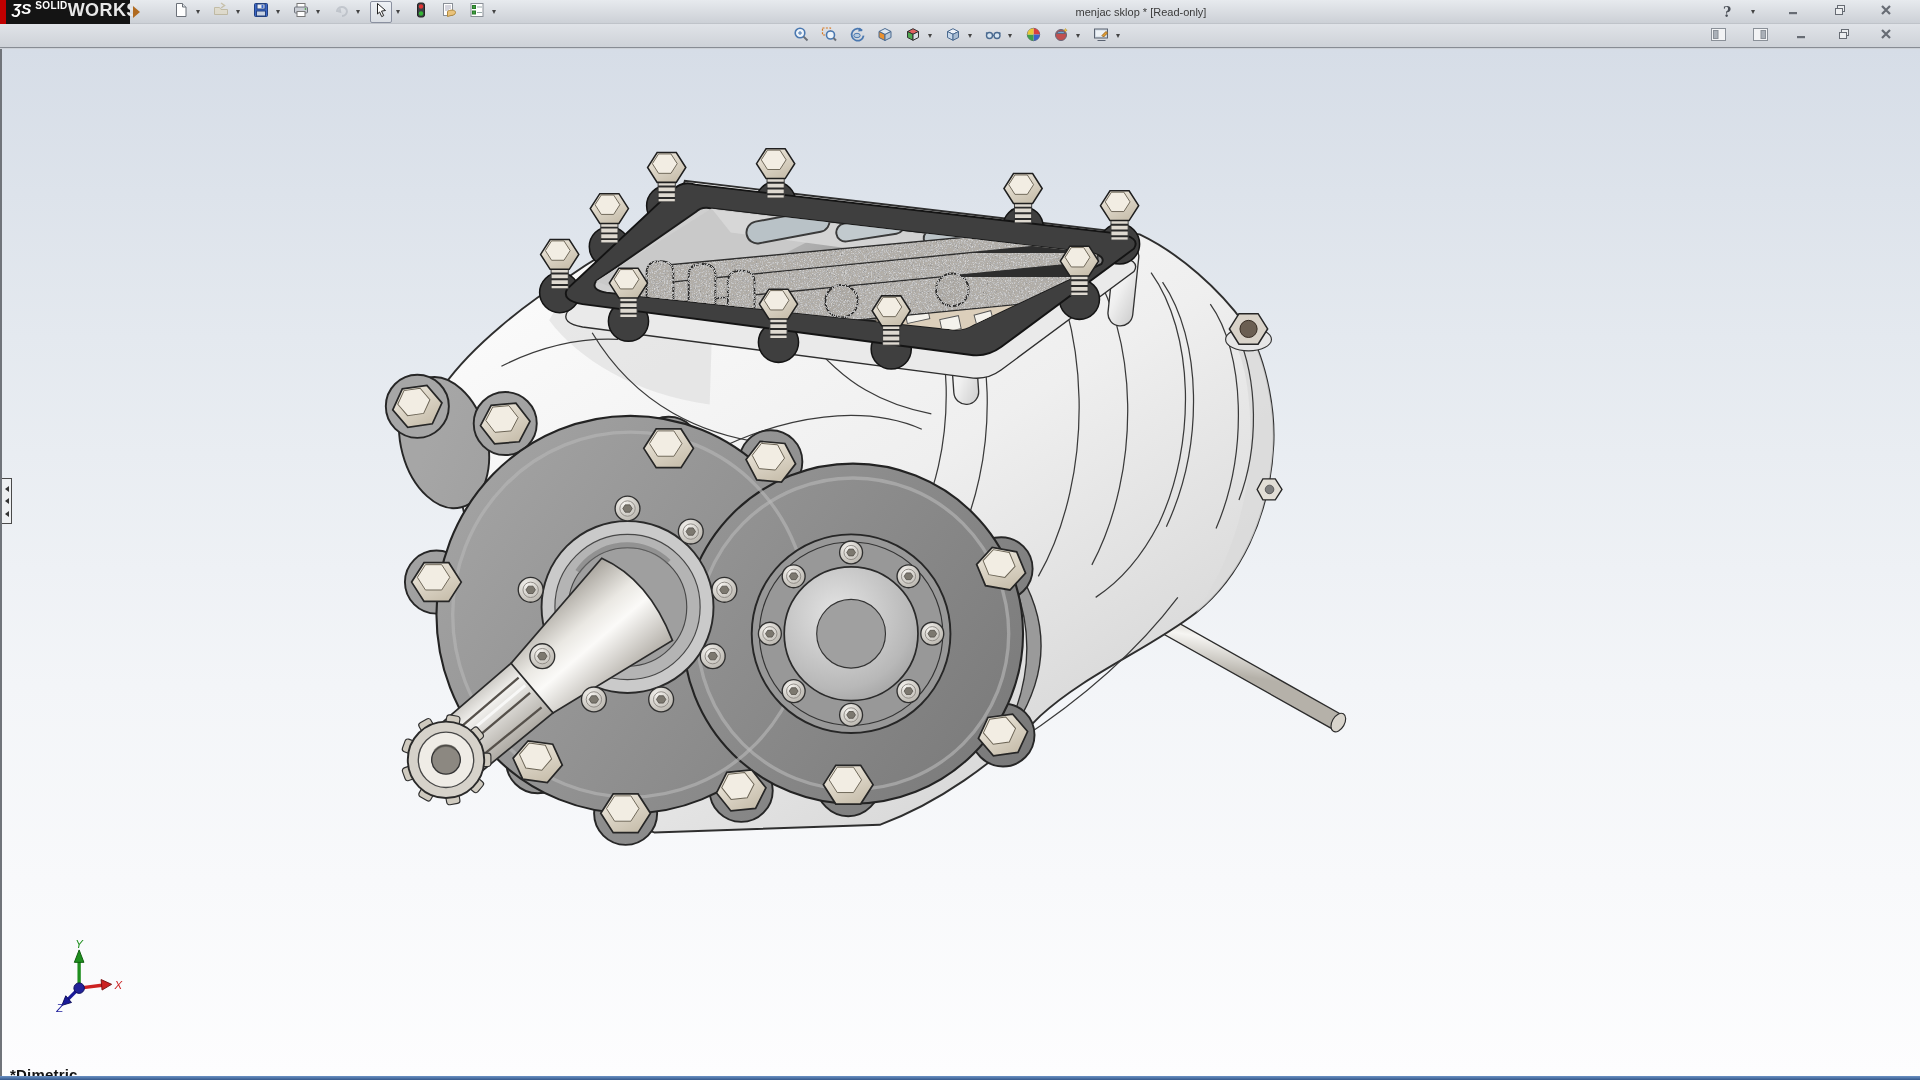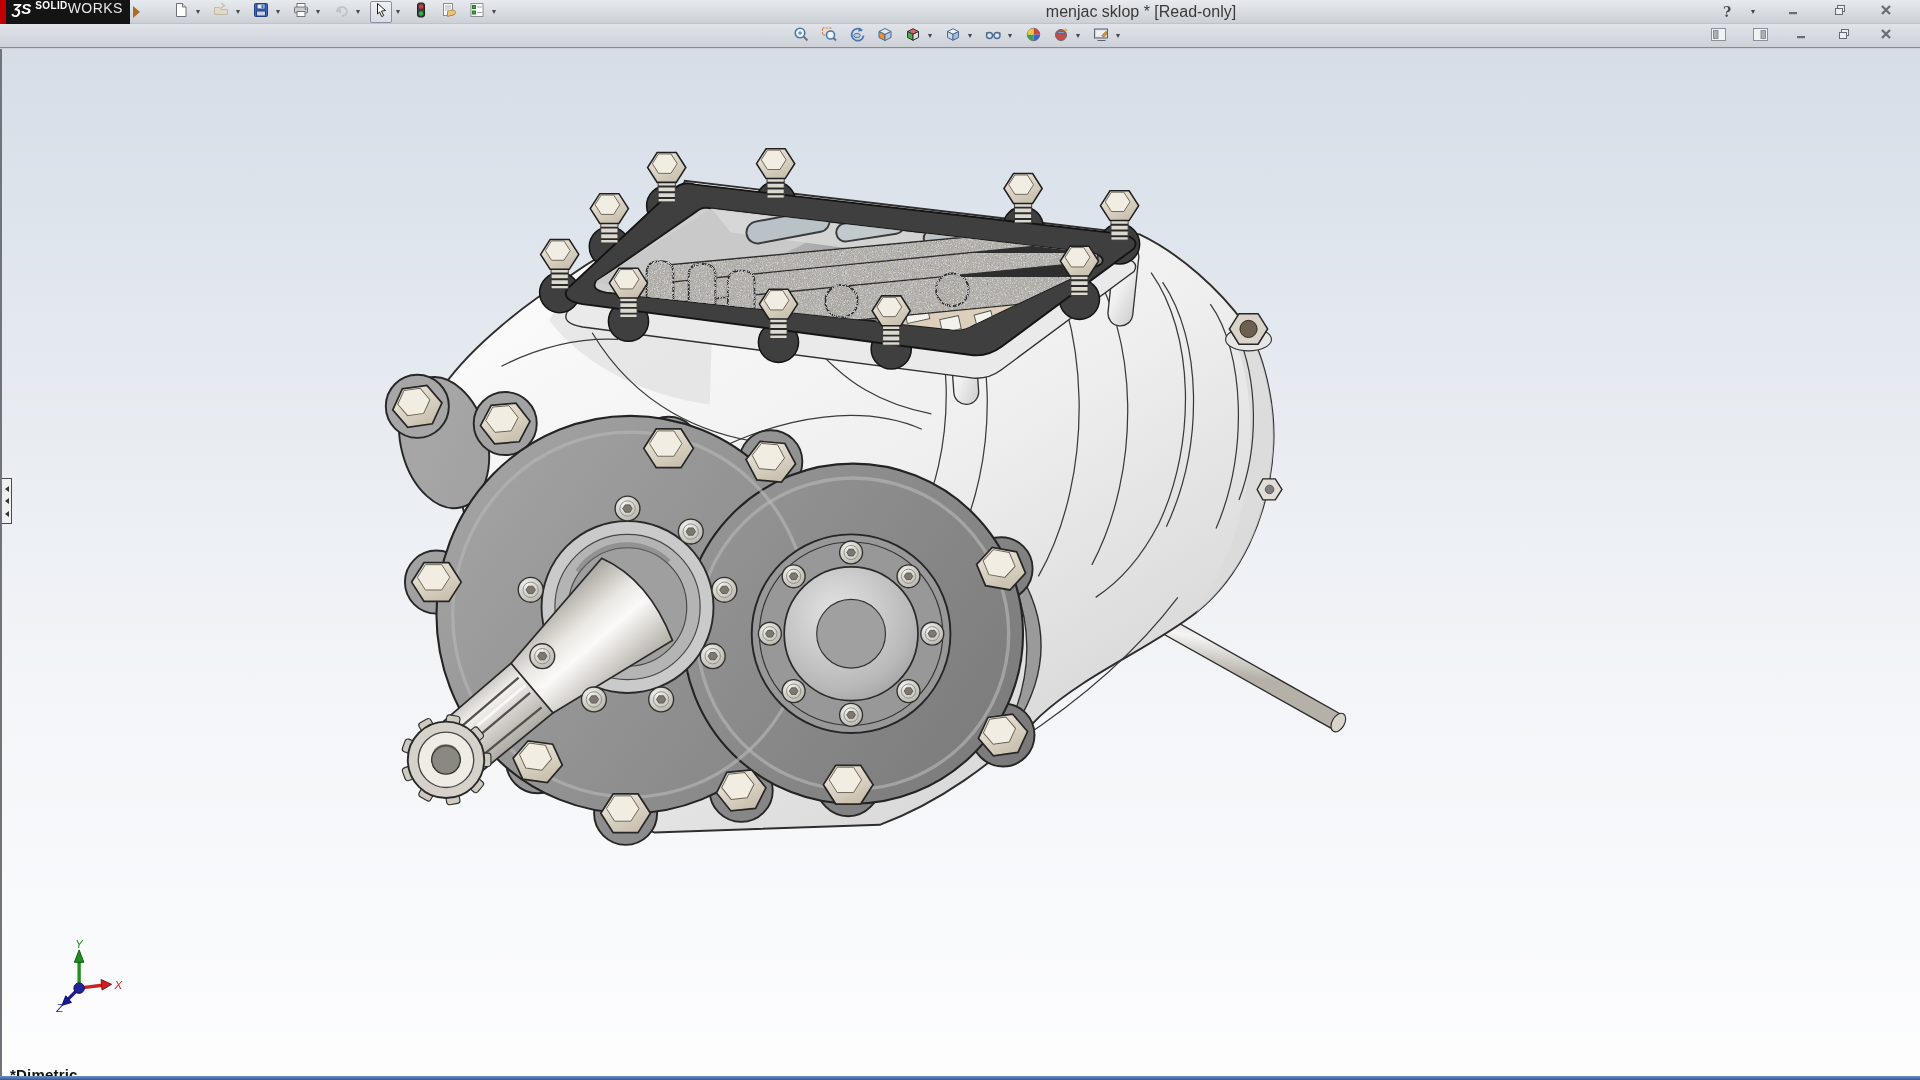--- a/index.html
+++ b/index.html
@@ -6,32 +6,32 @@
     font-family:"Liberation Sans", sans-serif;background:#cdd1d7;}
   *{box-sizing:border-box;}
   
   .titlebar{position:absolute;top:0;left:0;right:0;height:24px;
     background:linear-gradient(#e7eaee,#ccd0d6);border-bottom:1px solid #bfc3c9;}
   .logo{position:absolute;left:0;top:0;width:130px;height:24px;background:#141414;
     color:#fff;display:flex;padding-left:12px;}
   .logo-red{position:absolute;left:0;top:0;width:6px;height:24px;background:#c00000;}
   .logo-mark{font-style:italic;font-weight:bold;font-size:15px;margin-right:4px;}
   .logo-solid{font-weight:bold;font-size:10px;letter-spacing:.4px;}
-  .logo-works{font-weight:normal;font-size:14px;letter-spacing:.4px;color:#e8e8e8;}
+  .logo-works{font-weight:bold;font-size:18px;letter-spacing:.4px;color:#e8e8e8;}
   .expander{position:absolute;left:133px;top:6px;width:0;height:0;
     border-left:7px solid #b06a20;border-top:6px solid transparent;border-bottom:6px solid transparent;}
   .main-tools{position:absolute;left:170px;top:1px;height:22px;display:flex;align-items:center;}
   .tbtn{height:22px;min-width:22px;display:flex;align-items:center;justify-content:center;
     border:1px solid transparent;border-radius:2px;}
   .tbtn.pressed{background:linear-gradient(#eef1f5,#d9dde3);border:1px solid #8a90a0;}
   .tbtn.disabled{opacity:.5;}
   .caret{width:12px;font-size:8px;color:#444;text-align:center;height:22px;line-height:22px;}
   .tgap{width:6px;}
   .doc-title{position:absolute;left:1141px;top:0;height:29px;line-height:24px;
-    transform:translateX(-50%);font-size:16px;color:#3a3a3a;white-space:nowrap;}
+    transform:translateX(-50%);font-size:11px;color:#3a3a3a;white-space:nowrap;}
   .win-controls{position:absolute;right:8px;top:0;height:24px;display:flex;align-items:center;gap:9px;}
   .glyph-q{font-size:14px;font-weight:bold;color:#4a4f57;font-family:"DejaVu Serif", serif;}
   
   .row2{position:absolute;top:24px;left:0;right:0;height:24px;
     background:linear-gradient(#e0e3e8,#ced2d8);border-bottom:1px solid #878c94;}
   .headsup{position:absolute;left:50%;top:25px;transform:translateX(-50%);height:22px;
     display:flex;align-items:center;}
   .doc-controls{position:absolute;right:10px;top:25px;height:22px;display:flex;align-items:center;gap:7px;}
   
   .viewport{position:absolute;top:49px;left:0;right:0;bottom:4px;overflow:hidden;

